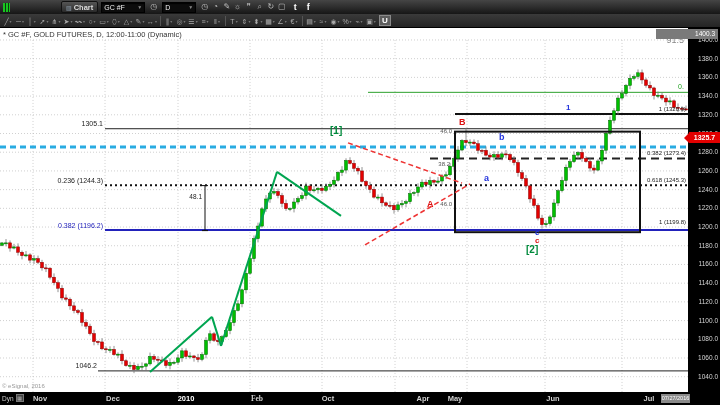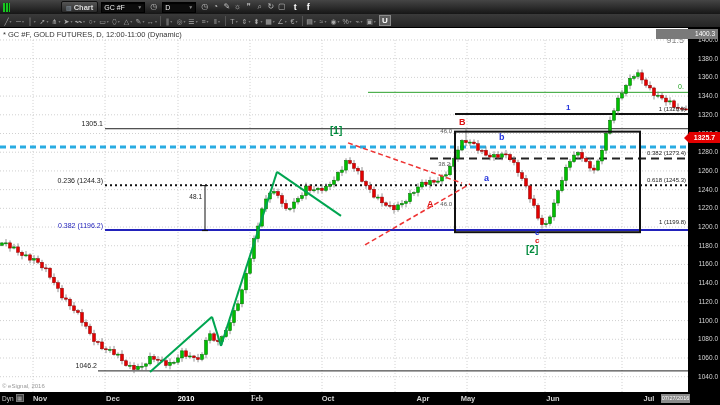--- a/index.html
+++ b/index.html
@@ -676,18 +676,18 @@
       <span class="dlabel">Dyn</span>
       <span class="dicon">▦</span>
     </div>
     <div class="datebox">07/27/2016</div>
   <div class="month" style="left: 40px;">Nov</div>
       <div class="month" style="left: 113px;">Dec</div>
       <div class="month year" style="left: 186px;">2010</div>
       <div class="month" style="left: 257px; font-family: Liberation Serif, serif;">Feb</div>
       <div class="month" style="left: 328px;">Oct</div>
       <div class="month" style="left: 423px;">Apr</div>
-      <div class="month" style="left: 468px;">May</div>
+      <div class="month" style="left: 455px;">May</div>
       <div class="month" style="left: 553px;">Jun</div>
       <div class="month" style="left: 629px; margin-left: 20px;">Jul</div>
     </div>
 
 </div>
 
 </body></html>

